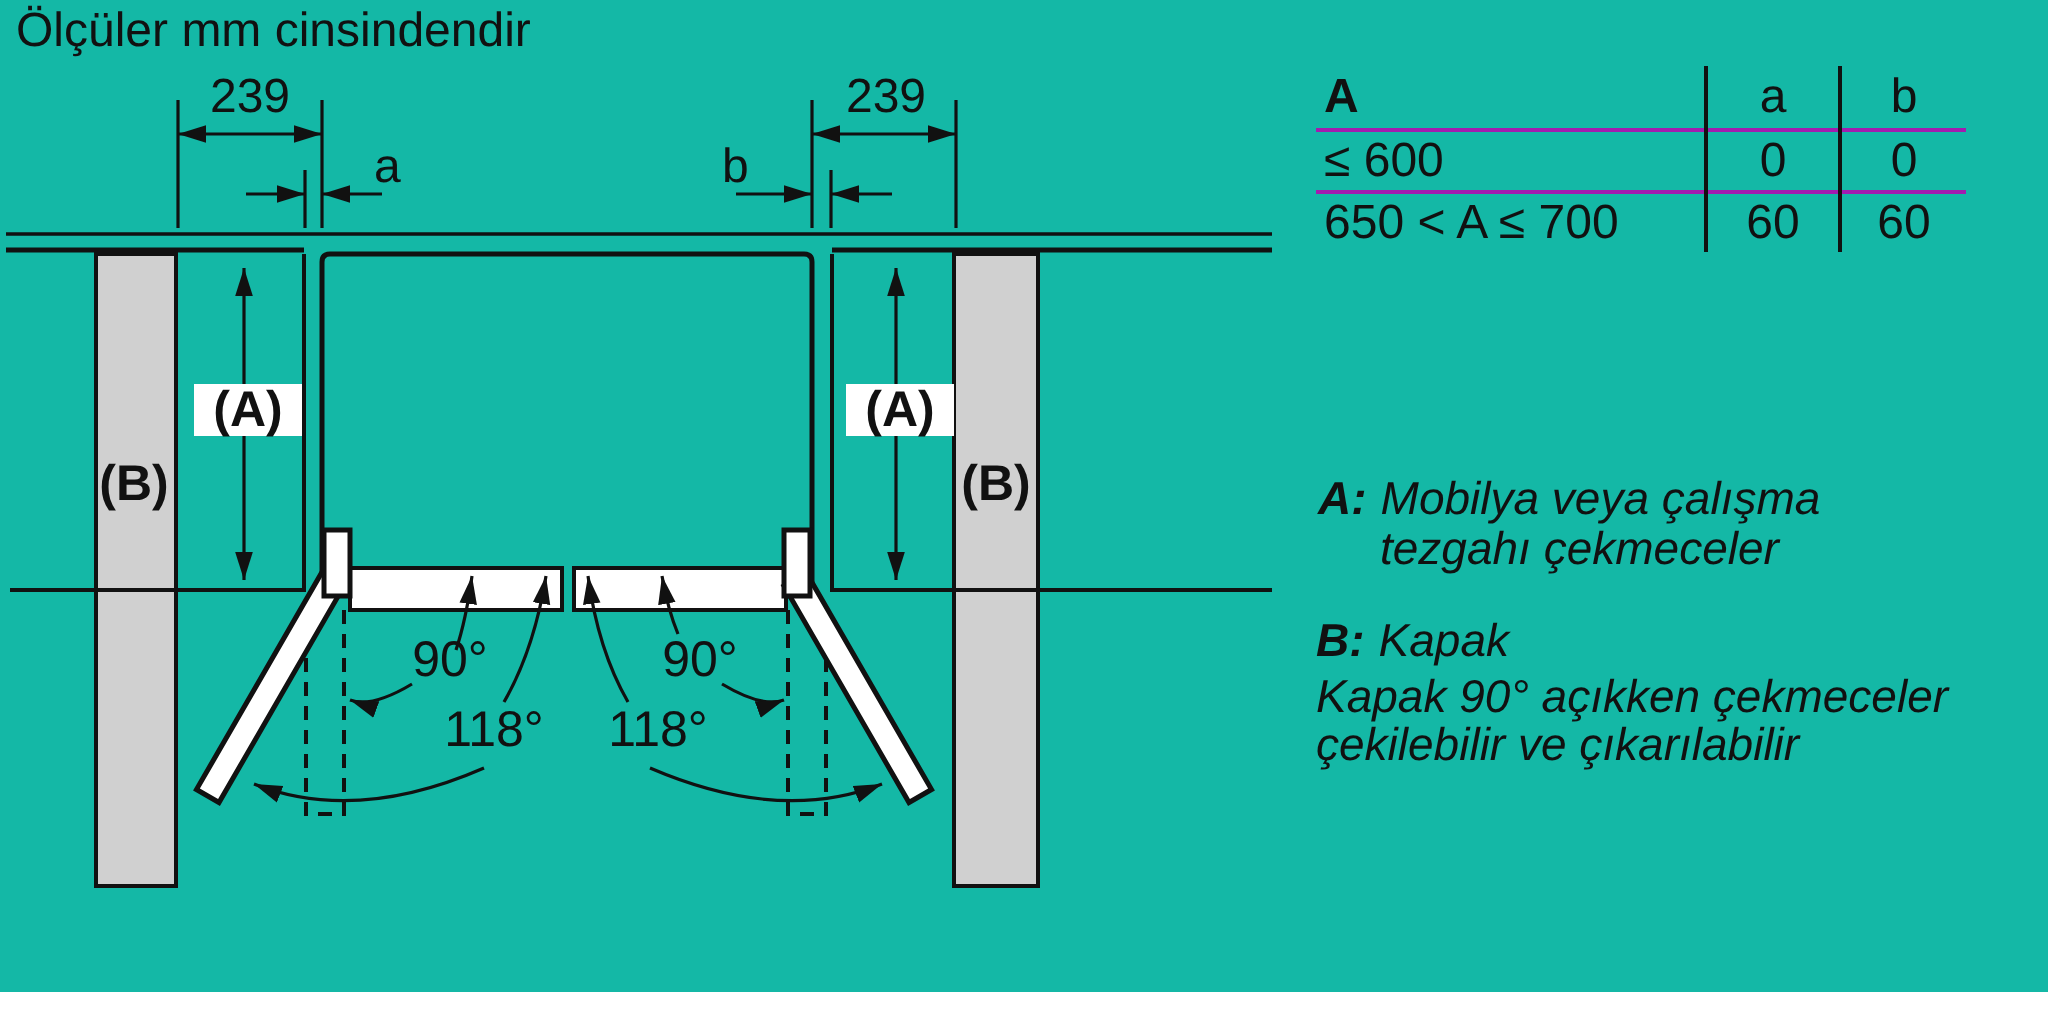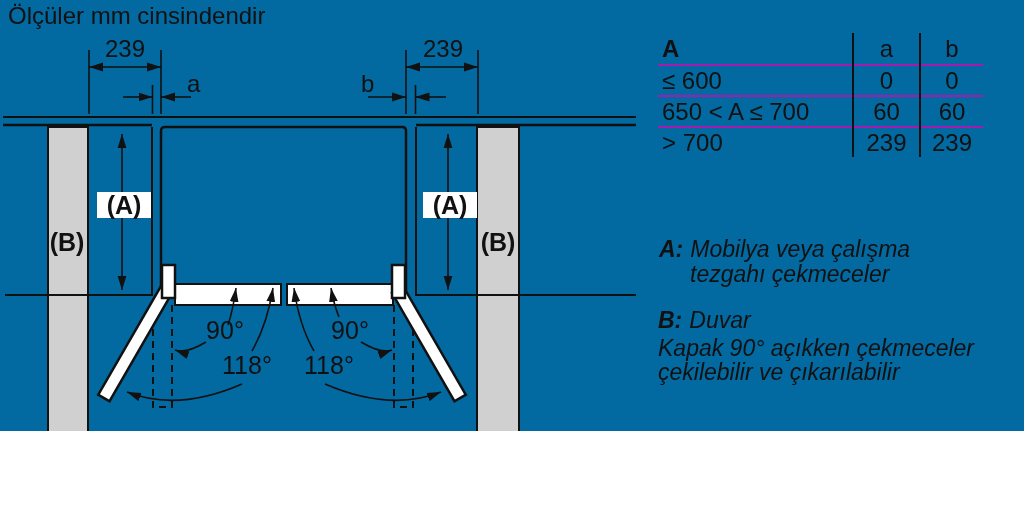--- a/index.html
+++ b/index.html
@@ -1,17 +1,17 @@
 <!DOCTYPE html>
 <html><head>
 <meta charset="utf-8">
 <style>
   html,body{margin:0;padding:0;background:#fff;}
   #canvas{
-    position:relative;width:1024px;height:431px;background:#0369a1;
+    position:relative;width:1024px;height:496px;background:#14b8a6;
     font-family:"Liberation Sans", sans-serif;color:#111;overflow:hidden;
   }
   #diagram-svg{position:absolute;left:0;top:0;}
   .lbl{position:absolute;color:#111;white-space:nowrap;line-height:1.05;}
   .fs24{font-size:24px;}
   .fs25{font-size:25px;}
   .ctr{text-align:center;}
   .bold{font-weight:bold;}
   .whitebg{background:#fff;padding:0 2px;}
   
@@ -126,31 +126,26 @@
       <tr class="rline">
         <td class="c1">≤ 600</td>
         <td class="c2">0</td>
         <td class="c3">0</td>
       </tr>
       <tr class="rline">
         <td class="c1">650 &lt; A ≤ 700</td>
         <td class="c2">60</td>
         <td class="c3">60</td>
       </tr>
-      <tr class="rline">
-        <td class="c1">&gt; 700</td>
-        <td class="c2">239</td>
-        <td class="c3">239</td>
-      </tr>
     </tbody>
   </table>
 
   <div class="legend-line" style="left:659px;top:236px;">
     <span class="key">A:</span><span>Mobilya veya çalışma</span>
   </div>
   <div class="legend-line" style="left:690px;top:261px;">tezgahı çekmeceler</div>
   <div class="legend-line" style="left:658px;top:307px;">
-    <span class="key">B:</span><span>Duvar</span>
+    <span class="key">B:</span><span>Kapak</span>
   </div>
   <div class="legend-line" style="left:658px;top:335px;text-align:right;">Kapak 90° açıkken çekmeceler</div>
   <div class="legend-line" style="left:658px;top:359px;">çekilebilir ve çıkarılabilir</div>
 
 </div>
 
 </body></html>

